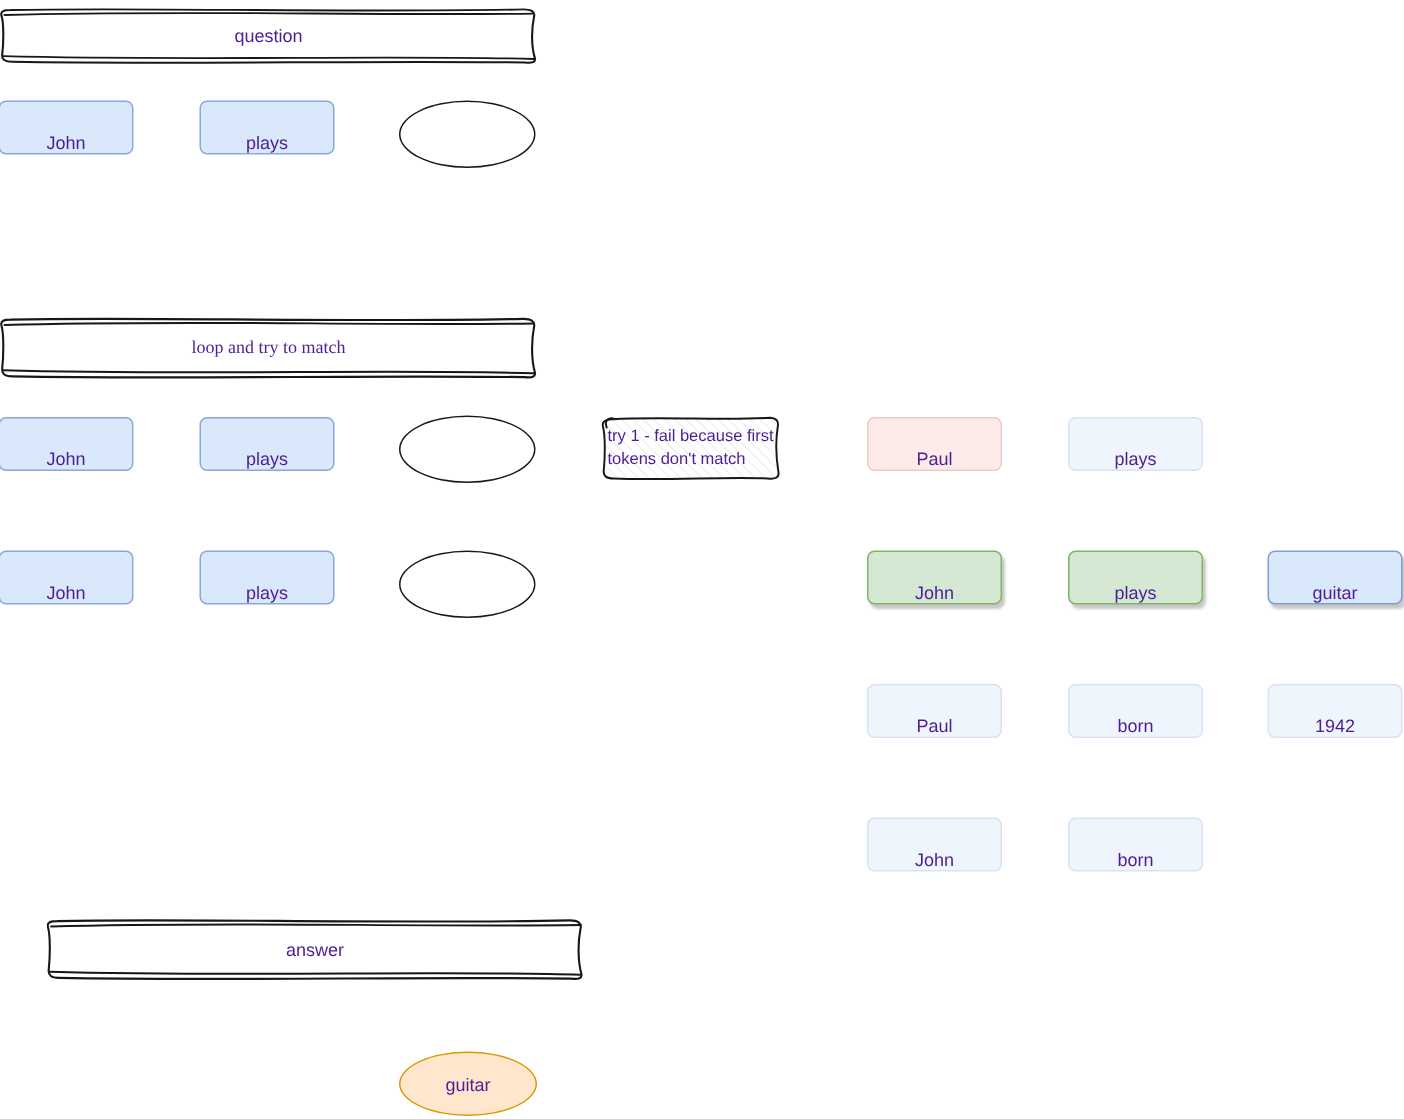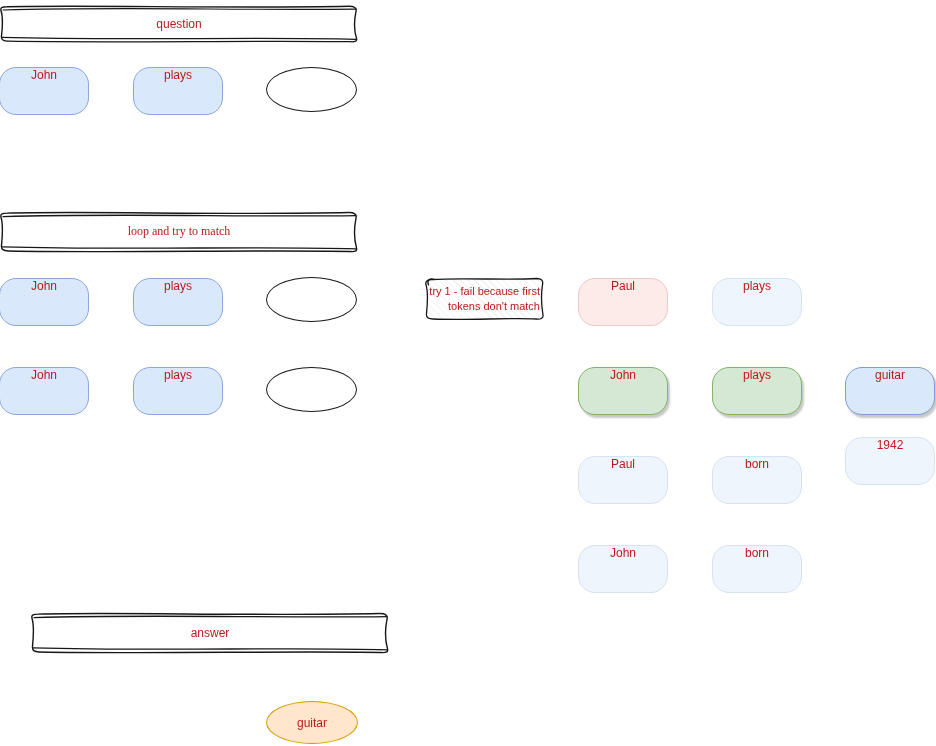--- a/index.html
+++ b/index.html
@@ -1,50 +1,50 @@
 <!DOCTYPE html>
 <html><head>
 <meta charset="utf-8">
 <style>
   html,body {margin:0; padding:0; background:#ffffff;}
   .stage {
     position:relative; width:936px; height:746px; background:#ffffff;
-    font-family:"Liberation Sans", sans-serif; color:#b91c1c; overflow:hidden;
+    font-family:"Liberation Sans", sans-serif; color:#4c1d95; overflow:hidden;
   }
   
   .banner {position:absolute; display:flex; align-items:center; justify-content:center;}
   .banner svg {position:absolute; left:0; top:0; width:100%; height:100%;}
   .banner .lbl {position:relative; font-size:12px; z-index:2;}
   .ink {stroke:#171717; stroke-width:1.3; stroke-linecap:round; fill:none;}
   .inkfill {stroke:#171717; stroke-width:1.4; stroke-linecap:round; fill:#ffffff;}
 
   
   .tok {
-    position:absolute; width:90px; height:48px; border-radius:17px;
-    display:flex; align-items:flex-start; justify-content:center;
+    position:absolute; width:90px; height:36px; border-radius:5px;
+    display:flex; align-items:flex-end; justify-content:center;
     font-size:12px; border:1px solid; box-sizing:border-box; background:#fff;
   }
   .tok.blue  {background:#dae8fc; border-color:#8aa8d9;}
   .tok.light {background:#eff5fc; border-color:#d7e2f3;}
   .tok.pink  {background:#fcebe9; border-color:#f0c9c4;}
   .tok.green {background:#d5e8d4; border-color:#82b366; box-shadow:2px 3px 2px rgba(0,0,0,0.22);}
   .tok.bluesh{background:#dae8fc; border-color:#7e9fd0; box-shadow:2px 3px 2px rgba(0,0,0,0.22);}
 
   
   .ellipse {
     position:absolute; width:91px; height:45px; border:1.5px solid #1a1a1a;
     border-radius:50%; background:#fff; box-sizing:border-box;
     display:flex; align-items:center; justify-content:center; font-size:12px;
   }
   .ellipse.orange {border-color:#d79b00; background:#ffe6cc;}
 
   
   .note {
     position:absolute; display:flex; align-items:center; justify-content:center;
-    text-align:right; font-size:11px; line-height:1.3;margin-left:24px;
+    text-align:left; font-size:11px; line-height:1.3;
   }
   .note .hatch {
     position:absolute; left:3px; right:3px; top:3px; bottom:3px;
     background:repeating-linear-gradient(45deg, rgba(0,0,0,0.05) 0 1px, transparent 1px 5px);
   }
   .note svg {position:absolute; left:0; top:0; width:100%; height:100%;}
   .note .txt {position:relative; width:111px; z-index:2;}
 </style>
 </head>
 <body>
@@ -119,21 +119,21 @@
   <div class="tok bluesh" style="left:845px; top:367px;">
     <span>guitar</span>
   </div>
 
   <div class="tok light" style="left:578px; top:456px;">
     <span>Paul</span>
   </div>
   <div class="tok light" style="left:712px; top:456px;">
     <span>born</span>
   </div>
-  <div class="tok light" style="left:845px; top:437px;">
+  <div class="tok light" style="left:845px; top:456px;">
     <span>1942</span>
   </div>
 
   <div class="tok light" style="left:578px; top:545px;">
     <span>John</span>
   </div>
   <div class="tok light" style="left:712px; top:545px;">
     <span>born</span>
   </div>
 

